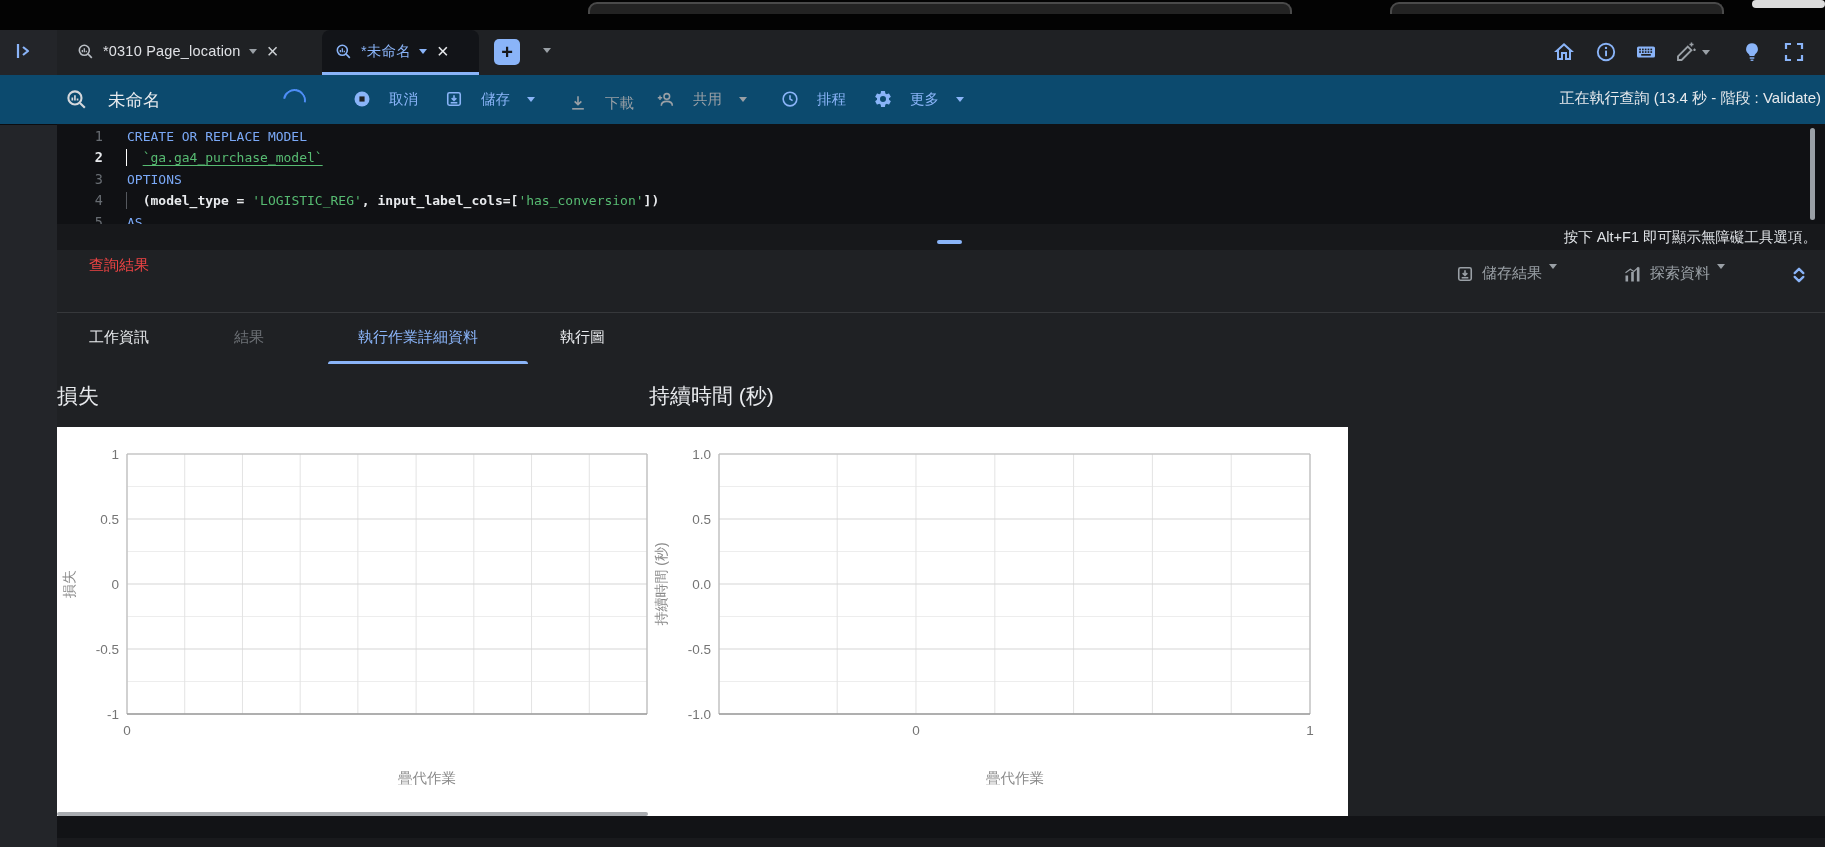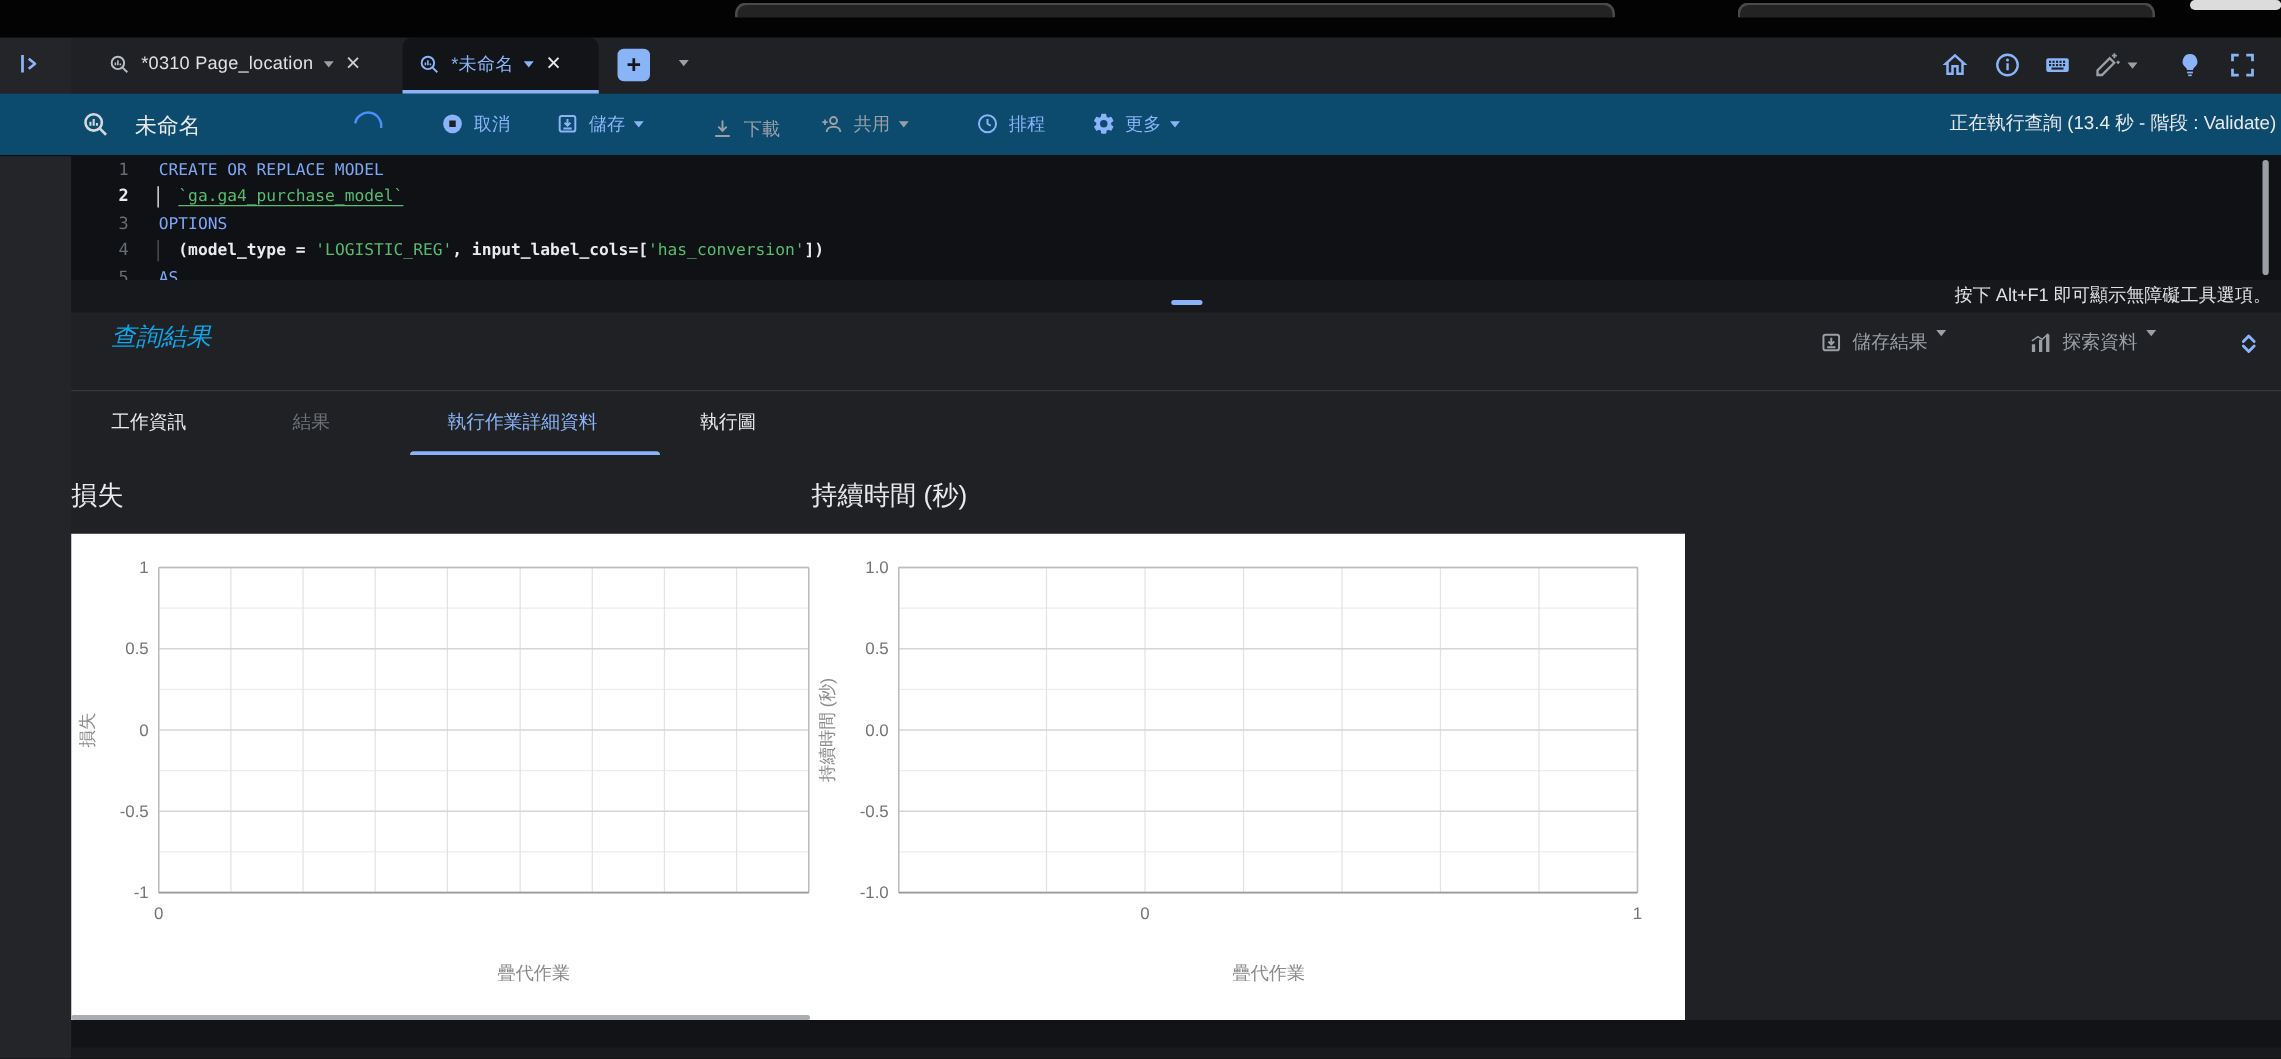--- a/index.html
+++ b/index.html
@@ -9,39 +9,39 @@
   .topstrip{position:absolute;left:0;top:0;width:1825px;height:30px;background:#030303;z-index:6;}
   .chip{position:absolute;top:2px;height:10px;border:2px solid #4a4a4a;border-bottom:none;
         border-radius:9px 9px 0 0;background:#232323;}
   .chip.c1{left:588px;width:700px;}
   .chip.c2{left:1390px;width:330px;}
   .chip.c3{left:1752px;width:73px;height:8px;background:#dcdcdc;border:none;border-radius:5px;top:0;}
   .rail{position:absolute;left:0;top:30px;width:57px;height:817px;background:#232529;}
   
   .tab{position:absolute;top:30px;height:42px;display:flex;align-items:center;gap:8px;padding:0 12px;box-sizing:border-box;}
   .tab .lbl{font-size:14.5px;font-weight:500;letter-spacing:.2px;}
-  .tab1{left:74px;color:#dfe1e5;text-align:right;}
+  .tab1{left:64px;color:#dfe1e5;text-align:right;}
   .tab2{left:322px;width:157px;background:#121418;border-radius:8px 8px 0 0;color:#8ab4f8;}
   .tab-underline{position:absolute;left:322px;top:72px;width:157px;height:3px;background:#8ab4f8;}
   .xclose{font-size:20px;line-height:20px;color:#cdd1d5;padding:0 2px;cursor:default;}
   .tab2 .xclose{color:#e8eaed;}
   .tri{width:0;height:0;border-left:4.5px solid transparent;border-right:4.5px solid transparent;
        border-top:5.5px solid currentColor;display:inline-block;}
   .plusbtn{position:absolute;left:494px;top:39px;width:26px;height:26px;background:#8ab4f8;border:none;
            border-radius:5px;color:#17181b;font-size:20px;font-weight:700;line-height:24px;text-align:center;padding:0;}
   .tabcaret{position:absolute;left:543px;top:48px;color:#9aa0a6;}
   .topicon{position:absolute;top:40px;width:24px;height:24px;color:#8ab4f8;background:none;border:none;padding:0;}
   .topicon.gray{color:#9aa0a6;}
   
   .toolbar{position:absolute;left:0;top:75px;width:1825px;height:49px;background:#0c4a6e;border-bottom:1px solid #0c0d10;}
   .qicon{position:absolute;left:64px;top:12px;width:25px;height:25px;color:#d5d8dc;}
   .ttl{position:absolute;left:108px;top:13px;font-size:17.5px;color:#e8eaed;}
   .spin{position:absolute;left:283px;top:14px;width:19px;height:19px;border:2.6px solid transparent;
         border-top-color:#4d8df6;border-right-color:#4d8df6;border-radius:50%;transform:rotate(-35deg);}
-  .tbtn{position:absolute;top:10px;height:28px;display:flex;align-items:center;gap:7px;background:none;border:none;
+  .tbtn{position:absolute;top:10px;height:28px;display:flex;align-items:center;gap:17px;background:none;border:none;
         font-size:14.5px;font-family:inherit;padding:0;}
   .tbtn.blue{color:#8ab4f8;} .tbtn.gray{color:#9aa0a6;}
   .tbtn svg{flex:none;}
   .status{position:absolute;right:4px;top:14px;font-size:15px;color:#e8eaed;}
   
   .editor{position:absolute;left:57px;top:124px;width:1768px;height:100px;background:#101114;overflow:hidden;
           font-family:"DejaVu Sans Mono",monospace;}
   .crow{position:absolute;left:0;width:100%;height:21.4px;}
   .lnum{position:absolute;left:0;top:2px;width:46px;text-align:right;font-size:13.5px;color:#686d73;}
   .lnum.on{color:#e8eaed;font-weight:700;}
@@ -49,21 +49,21 @@
   .kw{color:#7ba9f7;} .ref{color:#57bb72;text-decoration:underline;text-underline-offset:3px;}
   .str{color:#57bb72;} .id{color:#e8eaed;font-weight:700;} .pl{color:#e8eaed;font-weight:600;}
   .caret{position:absolute;left:68.5px;top:2px;width:1.6px;height:17px;background:#ffffff;}
   .iguide{position:absolute;left:68.5px;top:2px;width:1.2px;height:17px;background:#55585e;}
   .vscroll{position:absolute;left:1753px;top:4px;width:5px;height:92px;background:#9aa0a6;border-radius:3px;}
   
   .a11y{position:absolute;left:57px;top:224px;width:1768px;height:26px;background:#17181b;}
   .a11y .txt{position:absolute;right:8px;top:0;line-height:26px;font-size:14.5px;color:#dfe2e6;}
   .handle{position:absolute;left:880px;top:16px;width:25px;height:4px;background:#8ab4f8;border-radius:2px;}
   
-  .rtitle{position:absolute;left:89px;top:256px;font-size:20px;font-weight:500;color:#0ea5e9;font-style:italic;}
+  .rtitle{position:absolute;left:89px;top:256px;font-size:15px;font-weight:500;color:#ef4444;}
   .rbtn{position:absolute;top:264px;height:26px;display:flex;gap:7px;background:none;border:none;
         font-size:15px;font-family:inherit;color:#9aa0a6;padding:0;}
   .collapse{position:absolute;left:1786px;top:262px;width:26px;height:26px;color:#8ab4f8;background:none;border:none;padding:0;}
   .divider{position:absolute;left:57px;top:312px;width:1768px;height:1px;background:#36383b;}
   .rtab{position:absolute;top:328px;font-size:15px;font-weight:500;background:none;border:none;font-family:inherit;padding:0;}
   .rtab.norm{color:#e8eaed;} .rtab.dis{color:#6d7176;} .rtab.act{color:#8ab4f8;}
   .rtab-underline{position:absolute;left:328px;top:361px;width:200px;height:3px;background:#8ab4f8;border-radius:3px 3px 0 0;}
   .ctitle{position:absolute;top:382px;font-size:21px;color:#e8eaed;}
   .ct1{left:57px;} .ct2{left:649px;}
   .panel{position:absolute;left:57px;top:427px;width:1291px;height:389px;background:#ffffff;}

